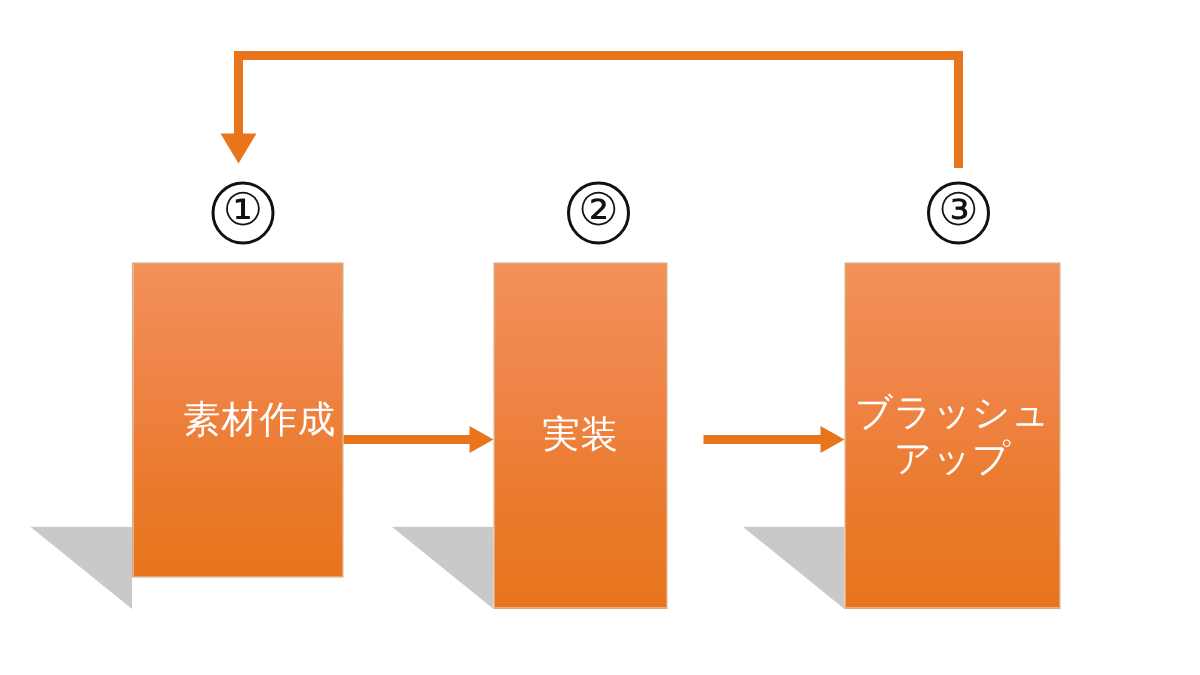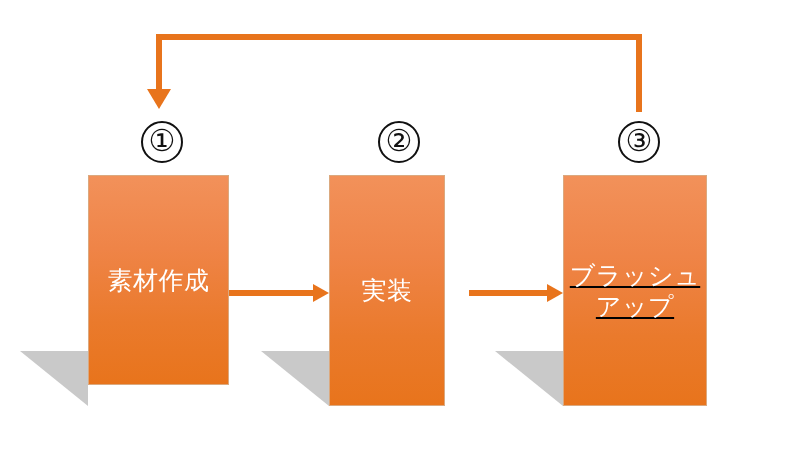--- a/index.html
+++ b/index.html
@@ -127,29 +127,29 @@
     <span>③</span>
   </div>
 
   <div class="box-shadow" style="left:20px; top:351px; width:68px; height:55px;
               clip-path: polygon(0% 0%, 100% 0%, 100% 100%);"></div>
   <div class="box-shadow" style="left:261px; top:351px; width:68px; height:55px;
               clip-path: polygon(0% 0%, 100% 0%, 100% 100%);"></div>
   <div class="box-shadow" style="left:495px; top:351px; width:68px; height:55px;
               clip-path: polygon(0% 0%, 100% 0%, 100% 100%);"></div>
 
-  <div class="proc-box" style="left:88px; top:175px; width:141px; height:210px;">
+  <div class="proc-box" style="left:88px; top:175px; width:141px; height:210px;justify-content:flex-end;">
     <div class="proc-label">素材作成</div>
   </div>
 
   <div class="proc-box" style="left:329px; top:175px; width:116px; height:231px;">
     <div class="proc-label">実装</div>
   </div>
 
-  <div class="proc-box" style="left:563px; top:175px; width:144px; height:231px;text-decoration:underline;">
+  <div class="proc-box" style="left:563px; top:175px; width:144px; height:231px;">
     <div class="proc-label">ブラッシュ
 アップ</div>
   </div>
 
   <div class="flow-arrow" style="left:229px; top:290px; width:100px;">
     <div class="shaft" style="width:86px;"></div>
     <div class="head" style="left:84px;"></div>
   </div>
 
   <div class="flow-arrow" style="left:469px; top:290px; width:94px;">

